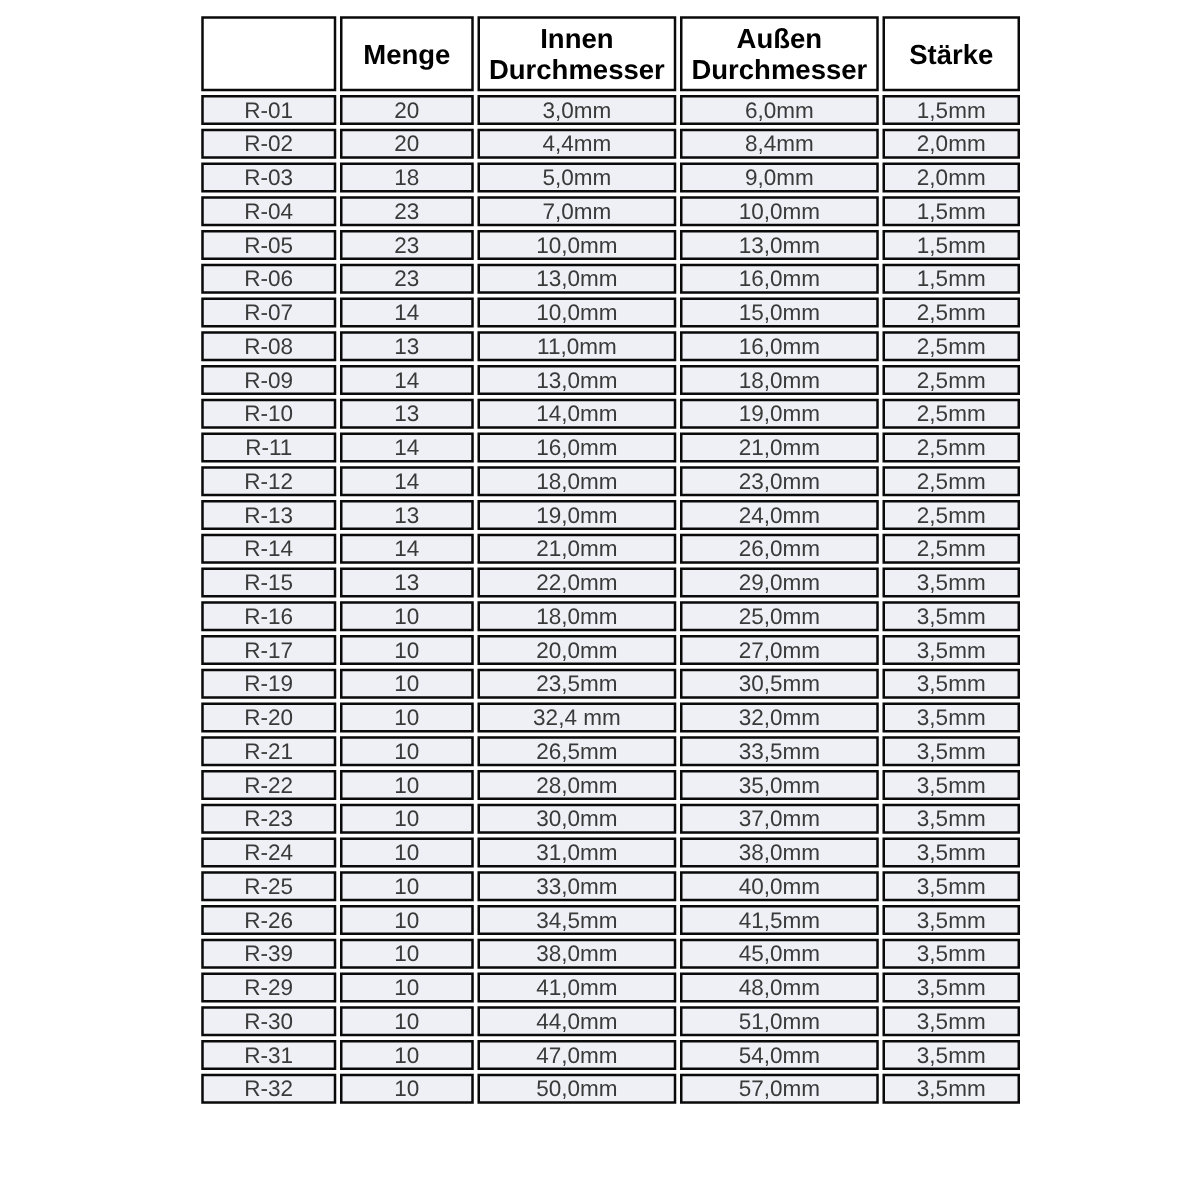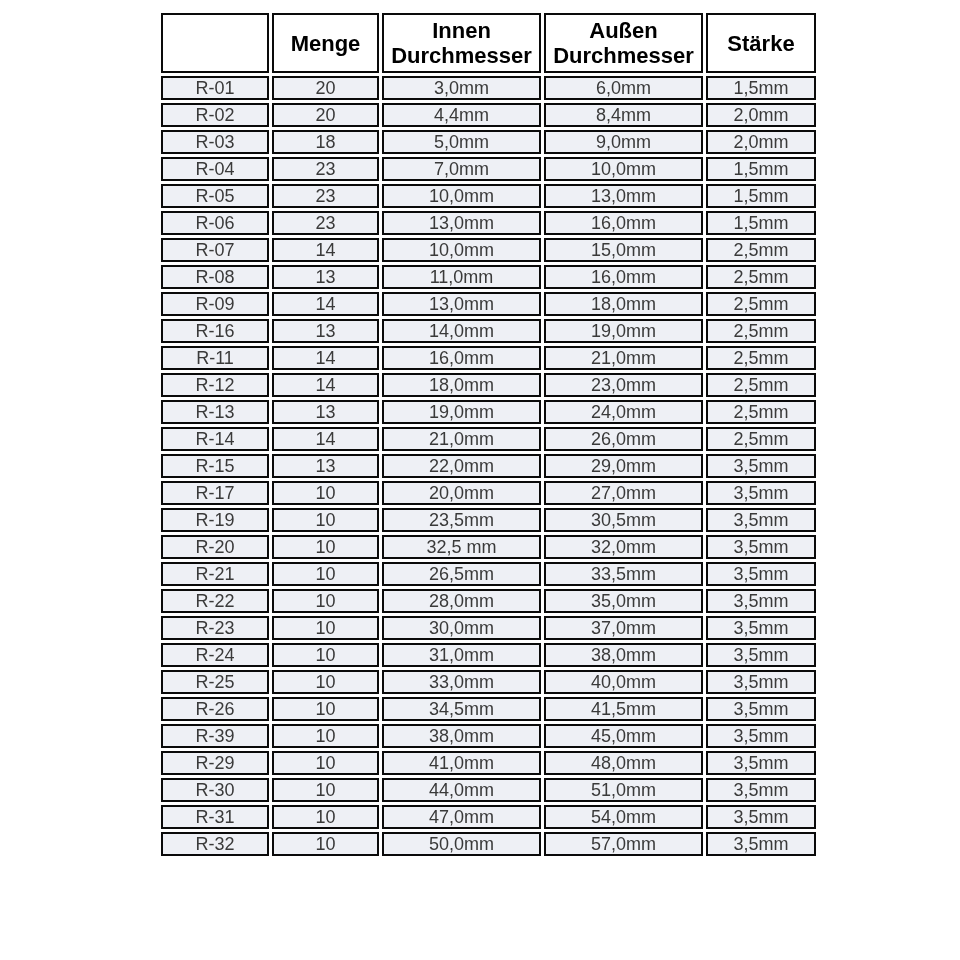--- a/index.html
+++ b/index.html
@@ -126,21 +126,21 @@
           <td class="c4">2,5mm</td>
         </tr>
         <tr>
           <td class="c0">R-09</td>
           <td class="c1">14</td>
           <td class="c2">13,0mm</td>
           <td class="c3">18,0mm</td>
           <td class="c4">2,5mm</td>
         </tr>
         <tr>
-          <td class="c0">R-16</td>
+          <td class="c0">R-10</td>
           <td class="c1">13</td>
           <td class="c2">14,0mm</td>
           <td class="c3">19,0mm</td>
           <td class="c4">2,5mm</td>
         </tr>
         <tr>
           <td class="c0">R-11</td>
           <td class="c1">14</td>
           <td class="c2">16,0mm</td>
           <td class="c3">21,0mm</td>
@@ -168,37 +168,44 @@
           <td class="c4">2,5mm</td>
         </tr>
         <tr>
           <td class="c0">R-15</td>
           <td class="c1">13</td>
           <td class="c2">22,0mm</td>
           <td class="c3">29,0mm</td>
           <td class="c4">3,5mm</td>
         </tr>
         <tr>
+          <td class="c0">R-16</td>
+          <td class="c1">10</td>
+          <td class="c2">18,0mm</td>
+          <td class="c3">25,0mm</td>
+          <td class="c4">3,5mm</td>
+        </tr>
+        <tr>
           <td class="c0">R-17</td>
           <td class="c1">10</td>
           <td class="c2">20,0mm</td>
           <td class="c3">27,0mm</td>
           <td class="c4">3,5mm</td>
         </tr>
         <tr>
           <td class="c0">R-19</td>
           <td class="c1">10</td>
           <td class="c2">23,5mm</td>
           <td class="c3">30,5mm</td>
           <td class="c4">3,5mm</td>
         </tr>
         <tr>
           <td class="c0">R-20</td>
           <td class="c1">10</td>
-          <td class="c2">32,5 mm</td>
+          <td class="c2">32,4 mm</td>
           <td class="c3">32,0mm</td>
           <td class="c4">3,5mm</td>
         </tr>
         <tr>
           <td class="c0">R-21</td>
           <td class="c1">10</td>
           <td class="c2">26,5mm</td>
           <td class="c3">33,5mm</td>
           <td class="c4">3,5mm</td>
         </tr>

